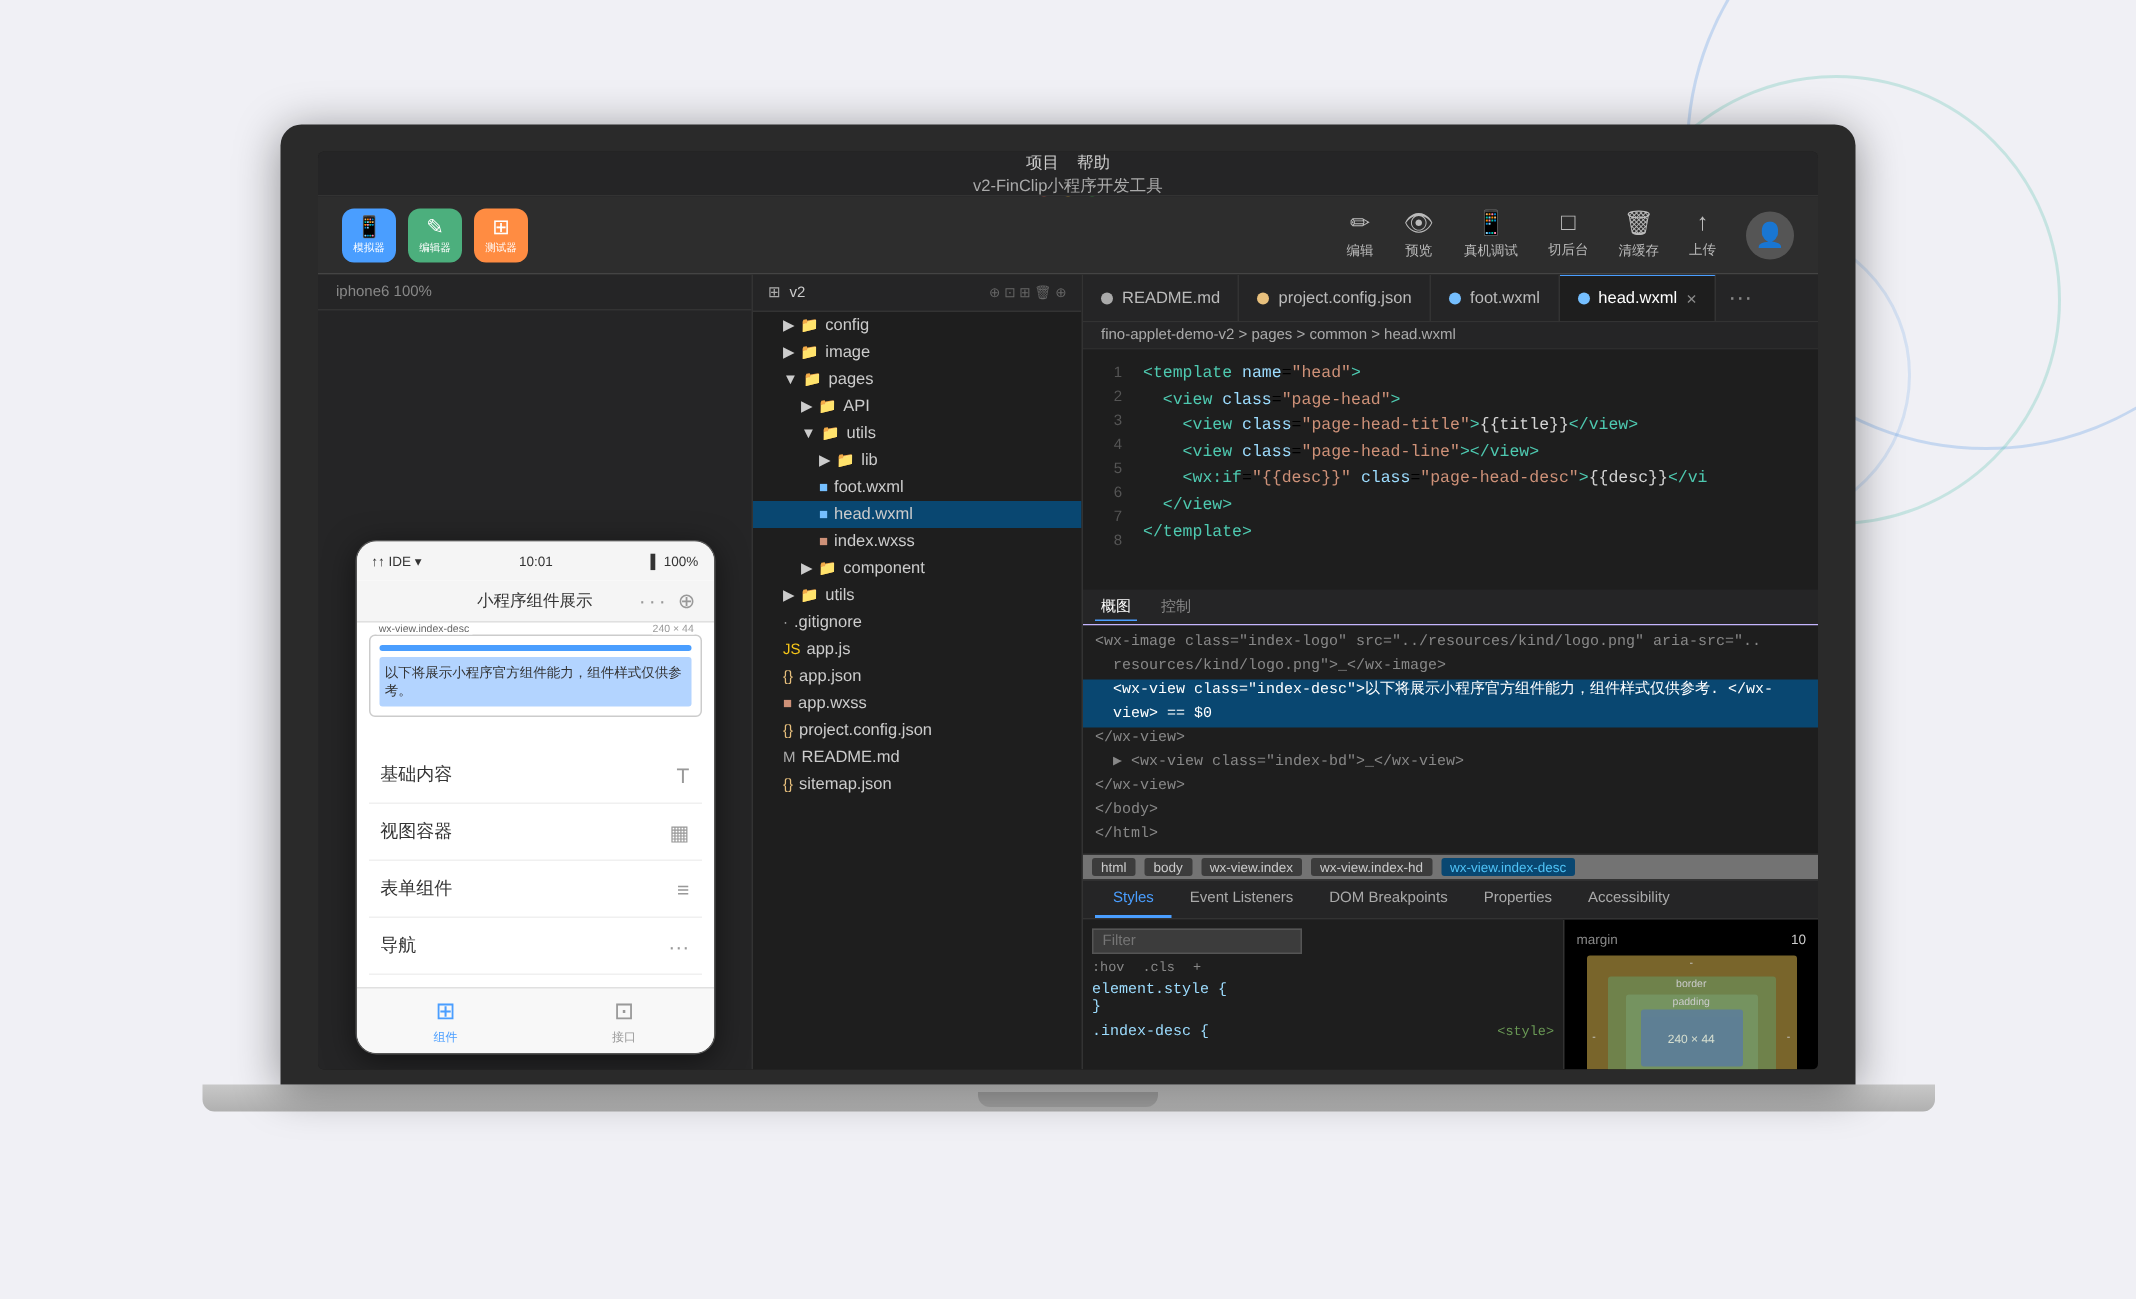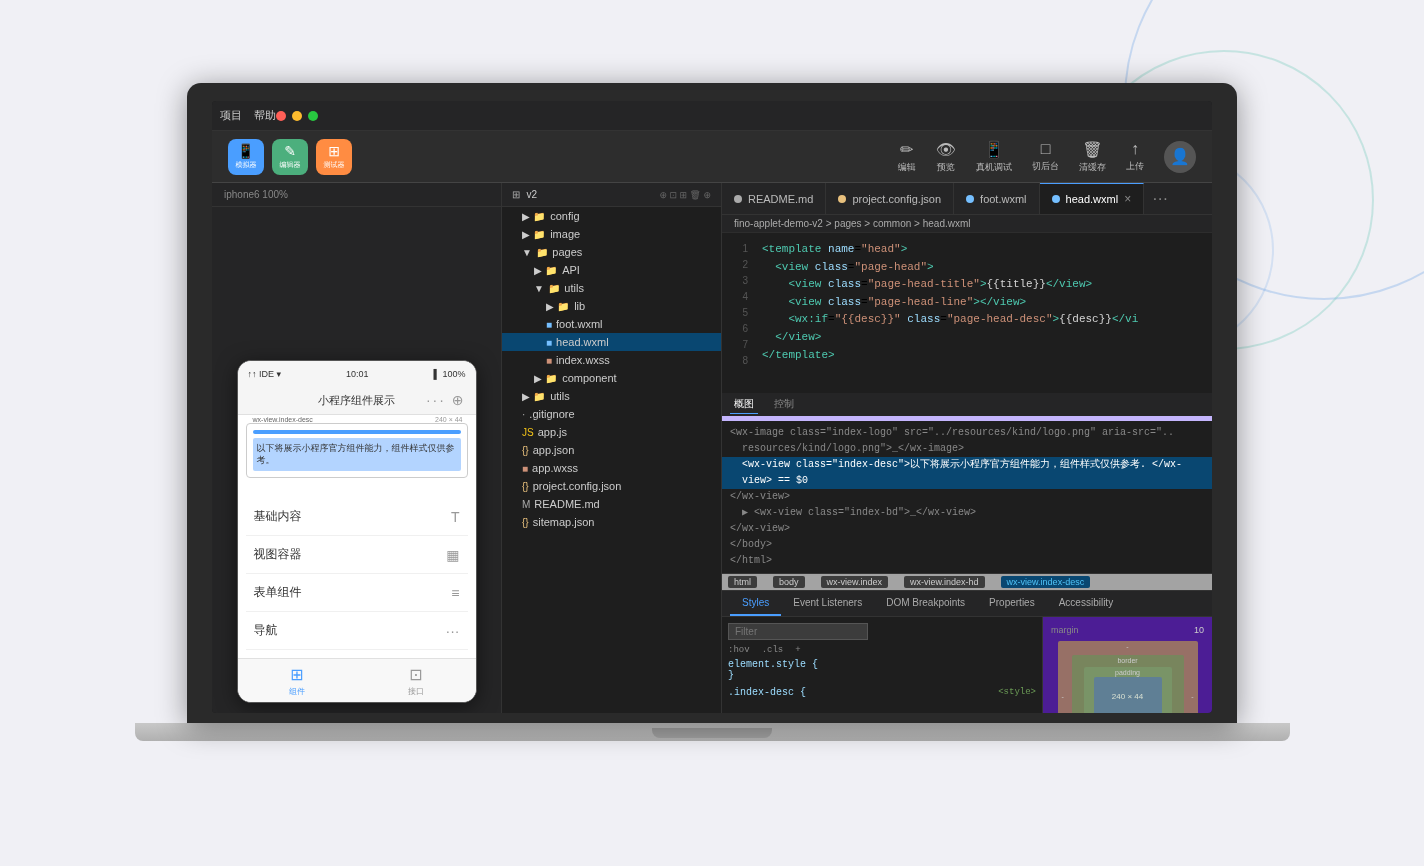--- a/index.html
+++ b/index.html
@@ -76,20 +76,21 @@
 
     
     .titlebar {
       background: #252526;
       height: 30px;
       display: flex;
       align-items: center;
       padding: 0 8px;
       border-bottom: 1px solid #333;
       flex-shrink: 0;
+      flex-direction: column;
     }
     .titlebar-menu {
       display: flex;
       gap: 12px;
       font-size: 11px;
       color: #ccc;
     }
     .titlebar-title {
       flex: 1;
       text-align: center;
@@ -436,21 +437,21 @@
     .val { color: #ce9178; }
     .tag { color: #4ec9b0; }
     .text { color: #d4d4d4; }
 
     .mini-code-tabs {
       background: #252526;
       display: flex;
       padding: 2px 8px;
       gap: 12px;
       font-size: 10px;
-      border-bottom: 5px solid #c4b5fd;
+      border-bottom: 1px solid #c4b5fd;
     }
     .mini-tab { color: #888; cursor: pointer; padding: 2px 4px; }
     .mini-tab.active { color: #fff; border-bottom: 1px solid #4a9eff; }
 
     
     .devtools-bottom {
       display: flex;
       flex-direction: column;
       height: 320px;
     }
@@ -504,41 +505,41 @@
       margin-bottom: 4px;
     }
 
     .css-selector { color: #9cdcfe; }
     .css-prop { color: #9cdcfe; }
     .css-val { color: #ce9178; }
     .css-punc { color: #d4d4d4; }
     .css-comment { color: #6a9955; font-size: 9px; float: right; }
 
     .element-chips {
-      background: #a3a3a3;
+      background: #737373;
       display: flex;
       padding: 2px 6px;
-      gap: 16px;
+      gap: 6px;
       border-bottom: 1px solid #333;
       flex-wrap: wrap;
       align-items: center;
     }
     .chip {
       font-size: 9px;
       padding: 1px 6px;
       border-radius: 2px;
       background: #3c3c3c;
       color: #ccc;
       cursor: pointer;
     }
     .chip.active { background: #094771; color: #4fc3f7; }
 
     .box-model {
       width: 170px;
-      background: #4c1d95;
+      background: #000000;
       border-left: 1px solid #333;
       padding: 8px;
       flex-shrink: 0;
     }
   </style>
 </head>
 <body>
 
 <div class="bg-decoration">
   <div class="bg-circle bg-circle-1"></div>
@@ -548,20 +549,21 @@
 
 <div class="laptop">
   <div class="laptop-screen-bezel">
     <div class="laptop-inner">
 
       <div class="titlebar">
         <div class="titlebar-menu">
           <span>项目</span>
           <span>帮助</span>
         </div>
+        <div class="titlebar-title">v2-FinClip小程序开发工具</div>
         <div class="titlebar-controls">
           <div class="titlebar-btn btn-close"></div>
           <div class="titlebar-btn btn-min"></div>
           <div class="titlebar-btn btn-max"></div>
         </div>
       </div>
 
       <div class="toolbar">
         <div class="toolbar-mode-buttons">
           <div class="mode-btn active-blue">

